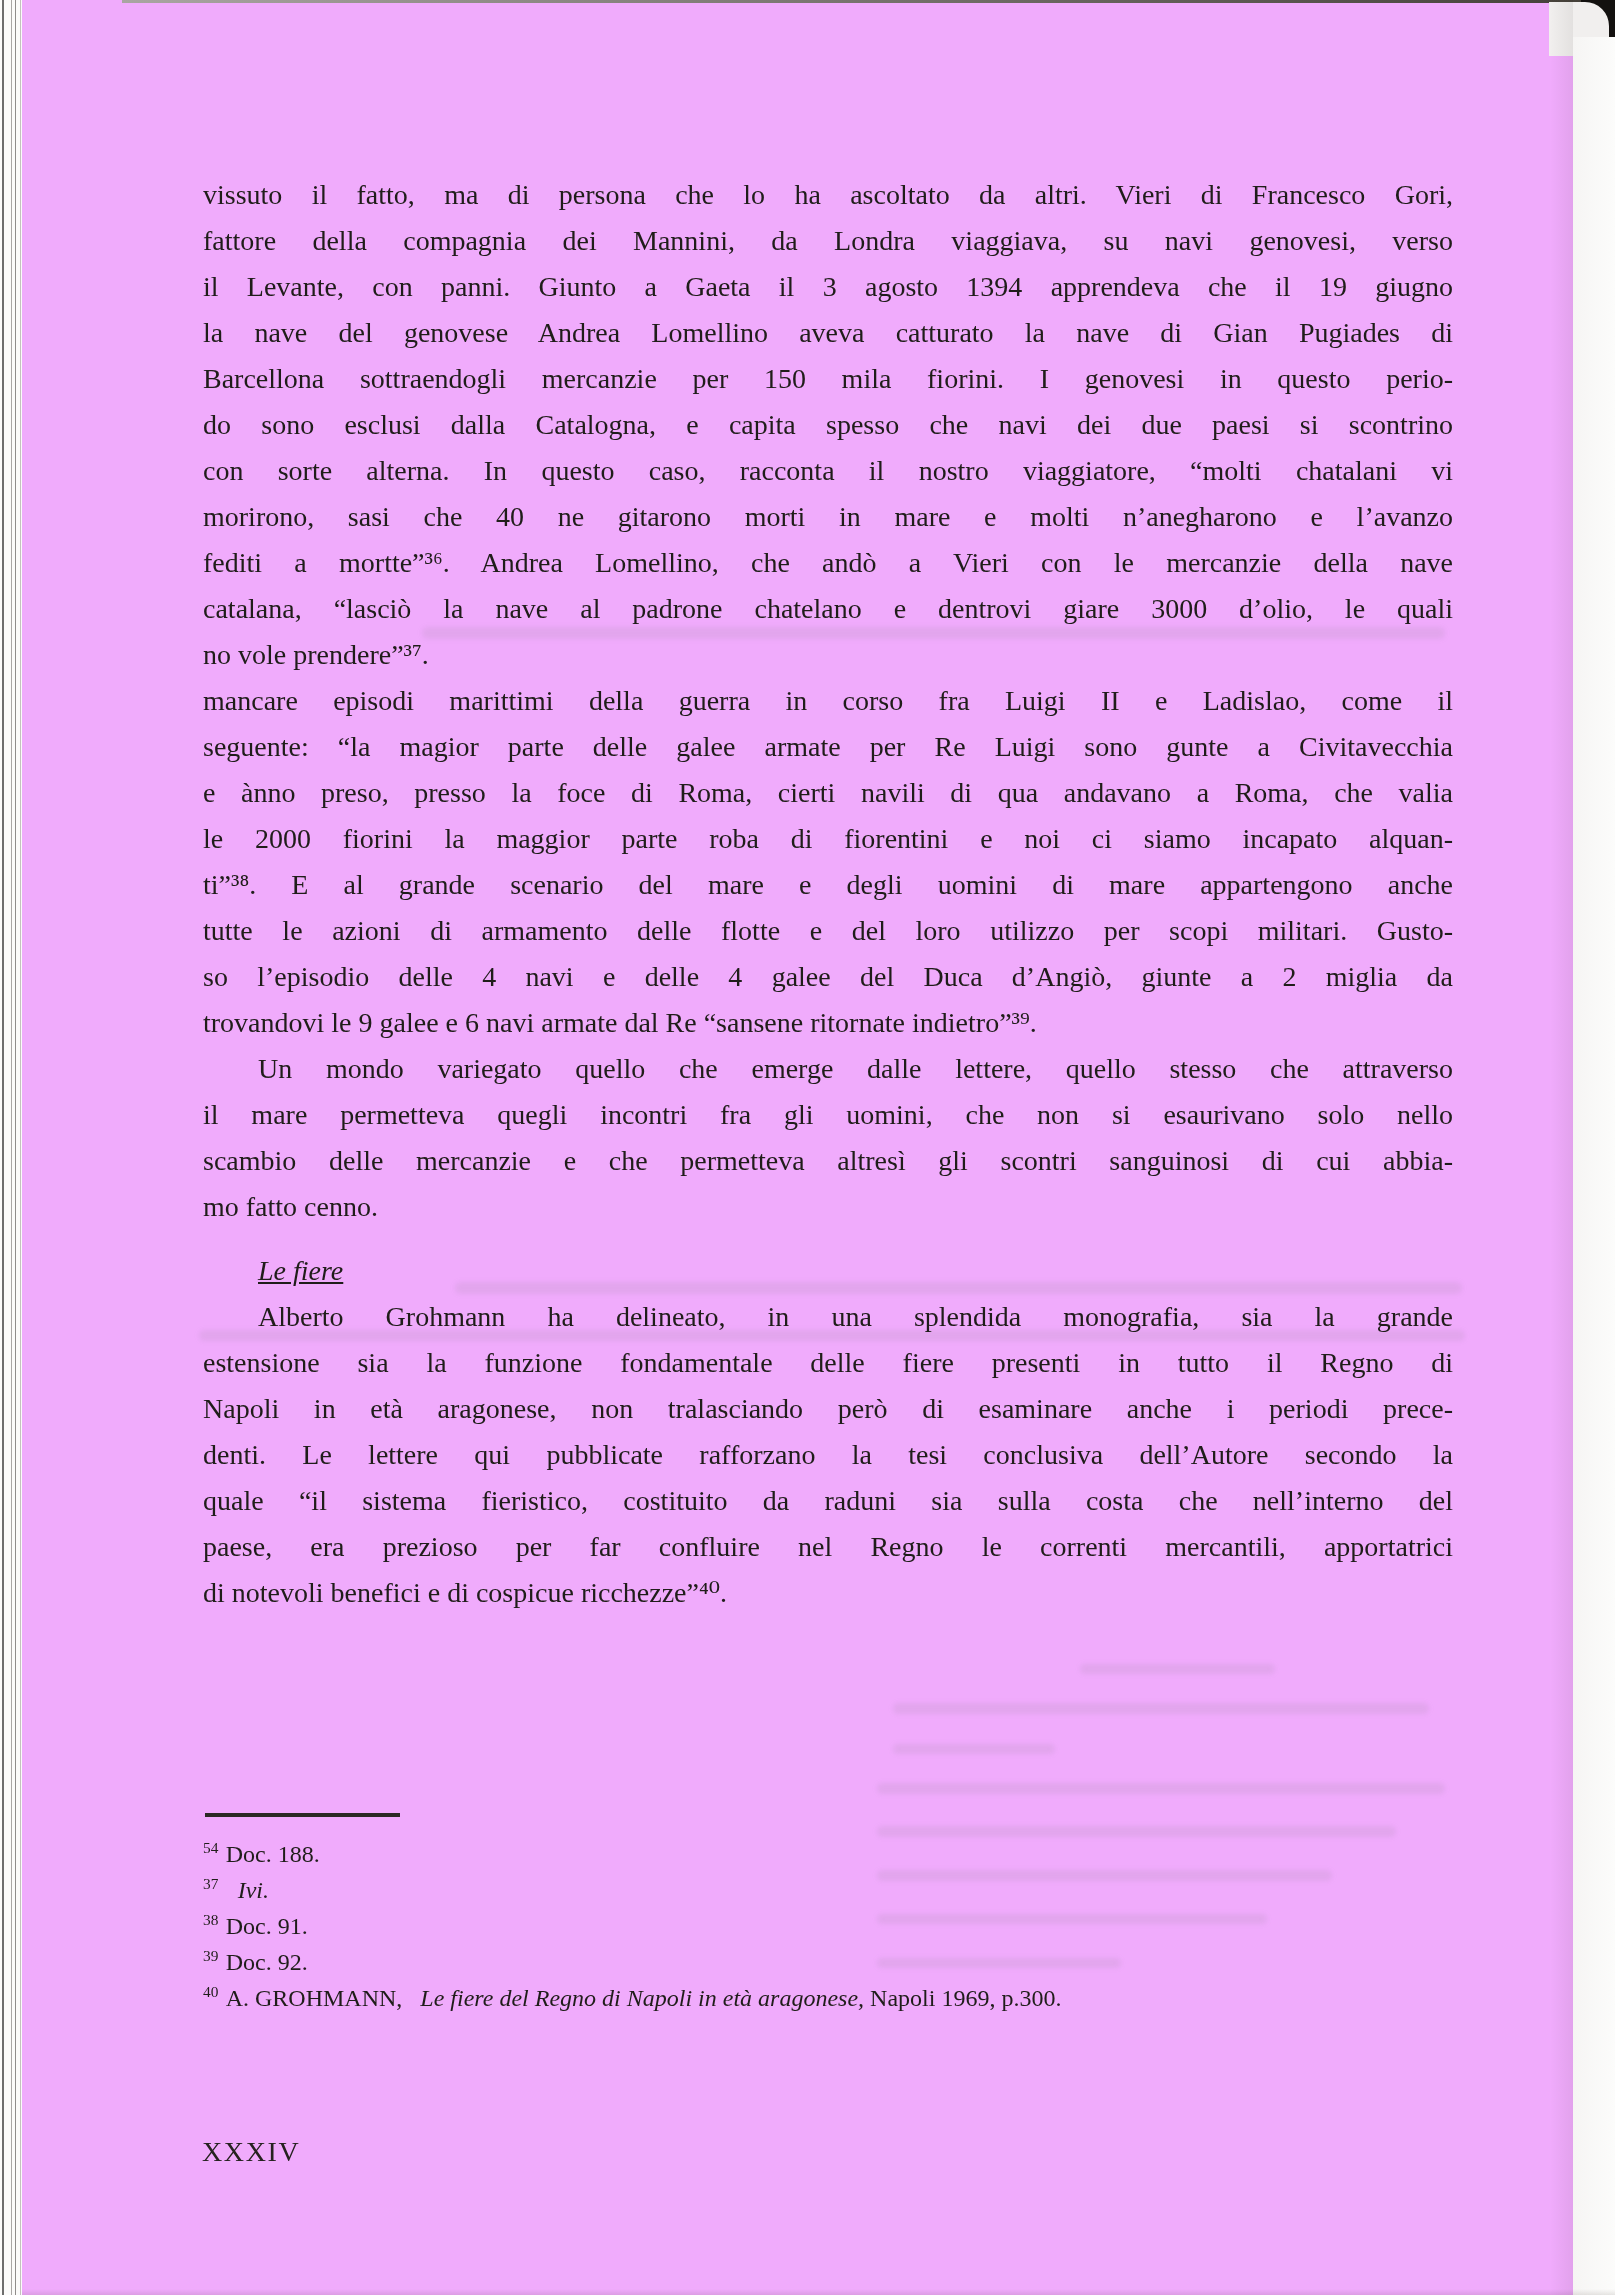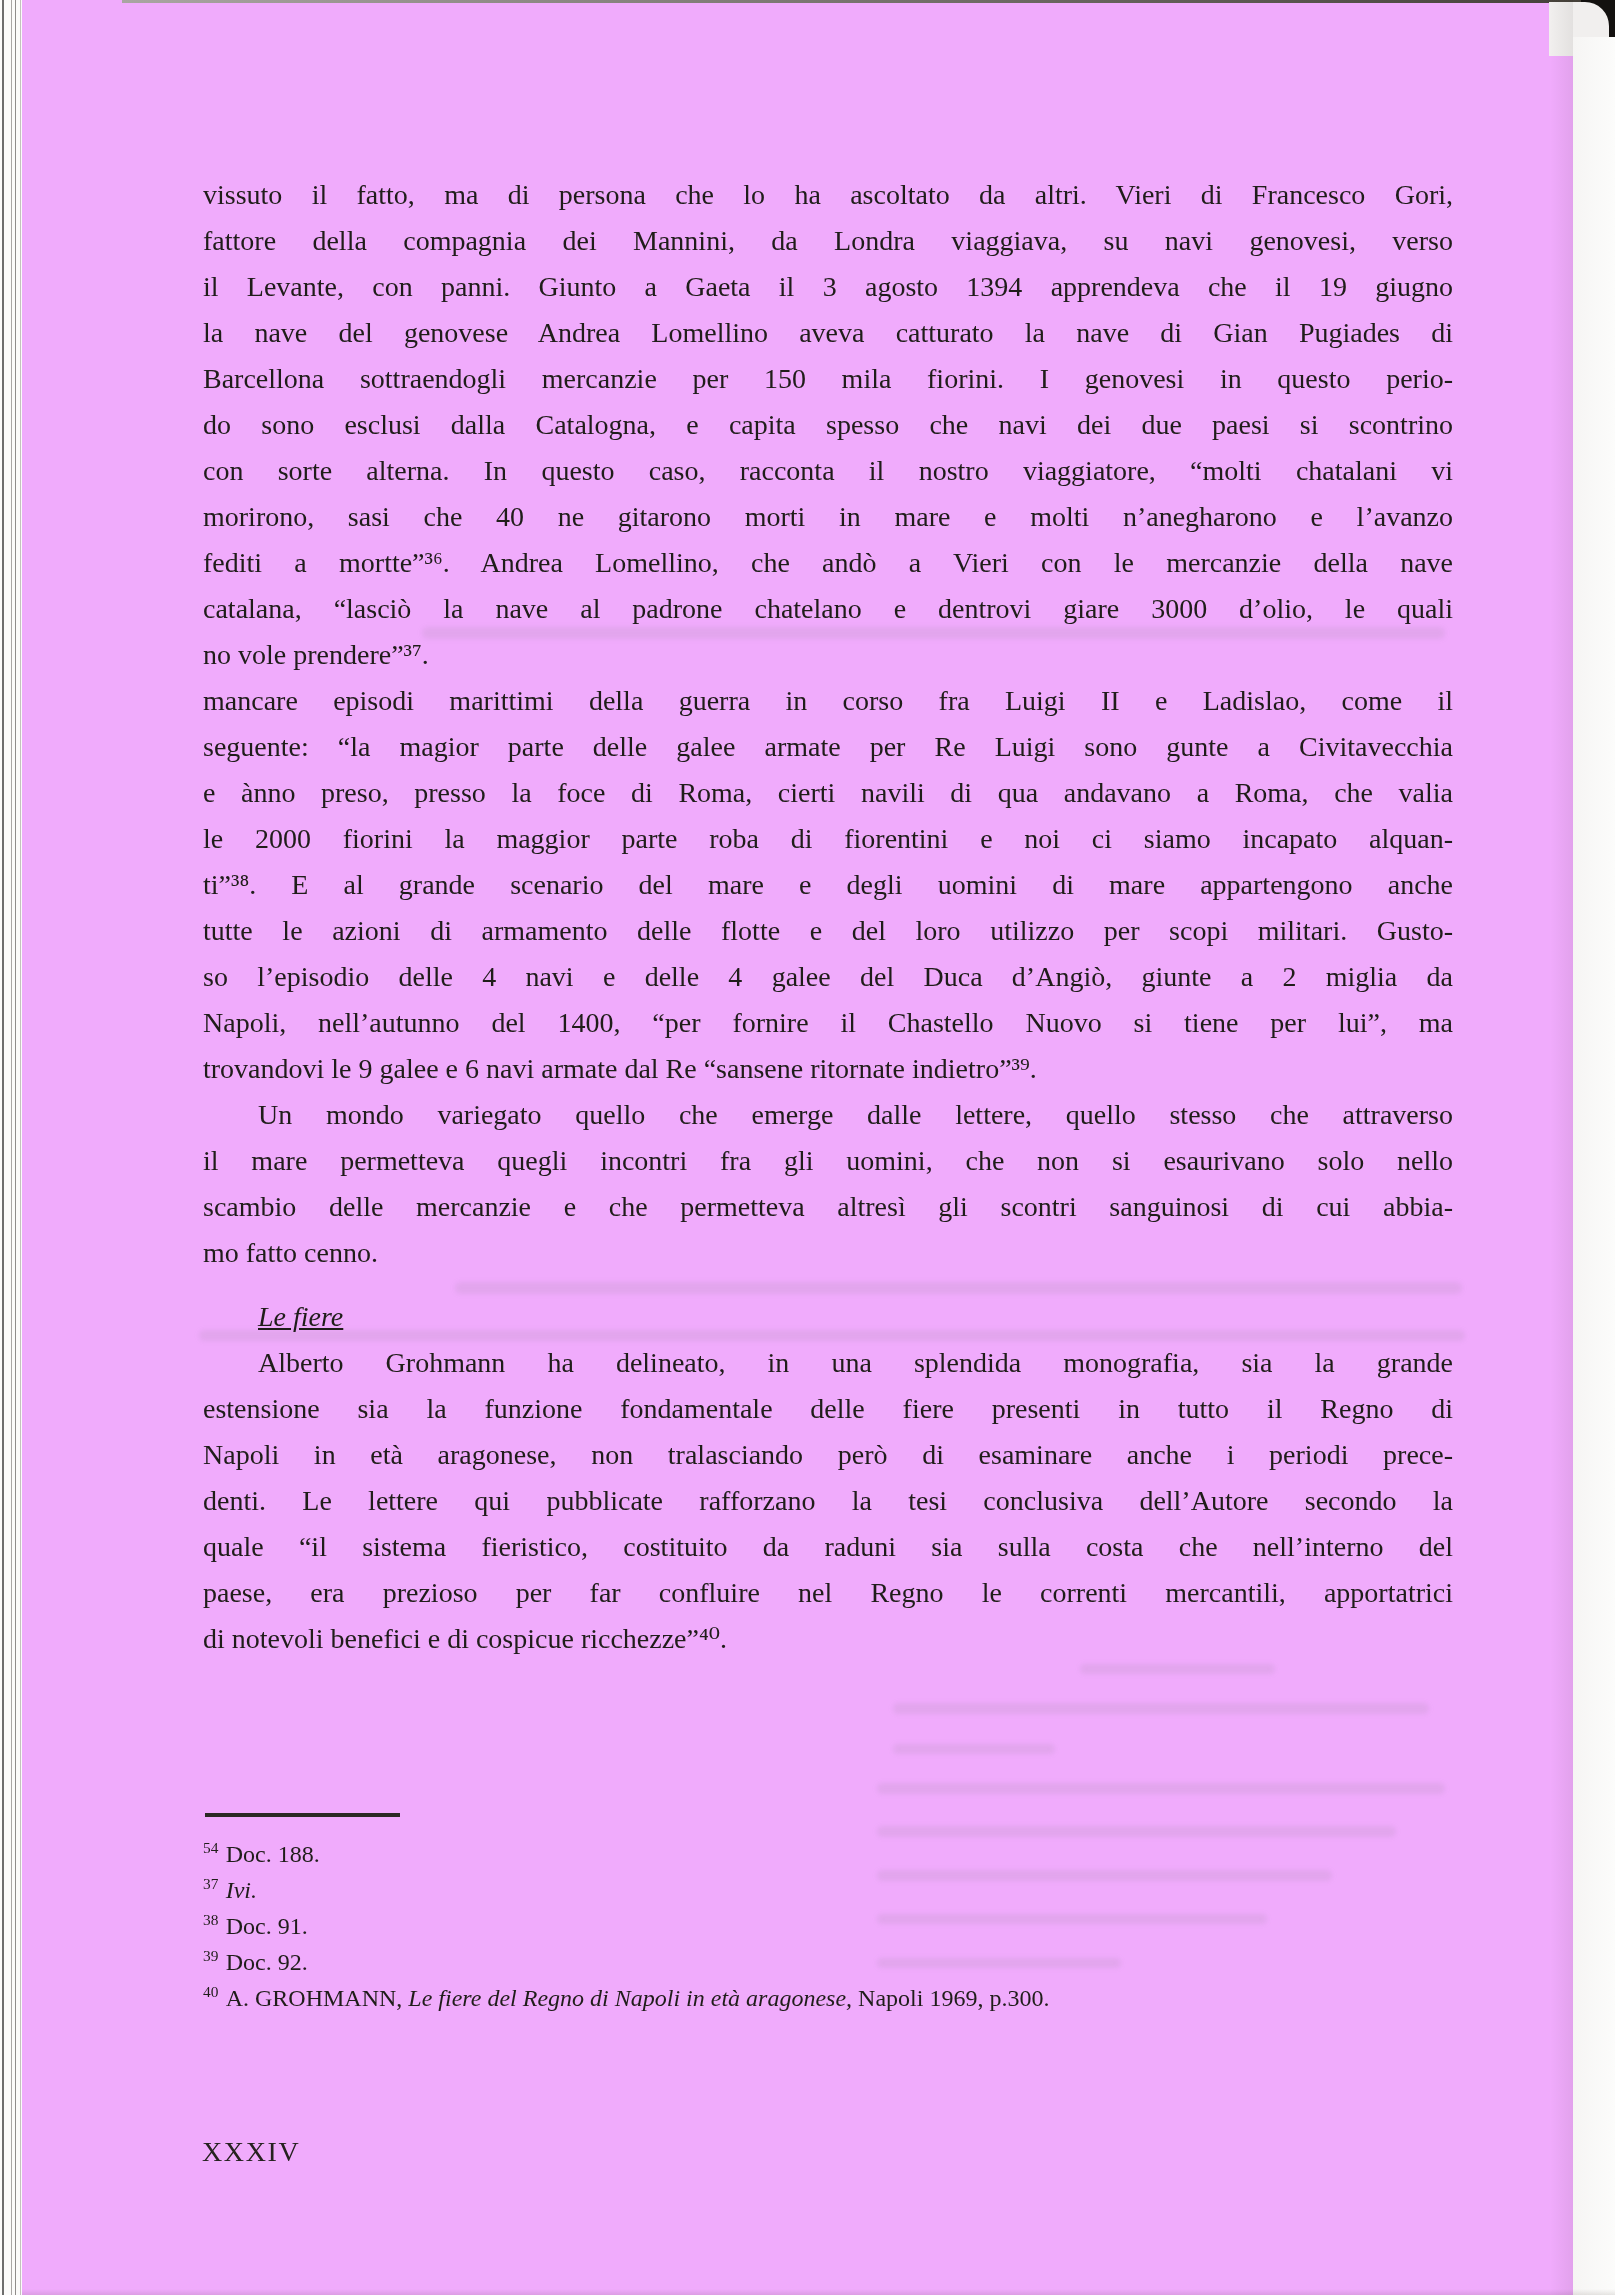--- a/index.html
+++ b/index.html
@@ -39,21 +39,21 @@
   .bline{height:46px;text-align:justify;text-align-last:justify;white-space:nowrap;}
   .bline.last{text-align-last:left;}
   .bline.first{text-indent:55px;}
   .section-heading{height:46px;line-height:46px;margin-top:18px;
     padding-left:55px;font-style:italic;font-size:28px;text-decoration:underline;}
   
   .fn-rule{position:absolute;left:205px;top:1813px;width:195px;height:4px;background:#2b2824;}
   .footnotes{position:absolute;left:203px;top:1836px;width:1250px;
     font-size:24px;line-height:36px;}
   .fnrow sup{font-size:15.4px;vertical-align:super;margin-right:7.3px;line-height:0;}
-  .fnrow i{}
+  .fnrow i{margin-left:12px;}
   
   .page-number{position:absolute;left:202px;top:2088px;
     font-size:28px;letter-spacing:1.6px;color:#262220;margin-top:48px;}
 </style>
 </head>
 <body>
 
 <div class="page">
 
   <div class="left-edge"></div>
@@ -95,21 +95,20 @@
         <div class="bline last">no vole prendere”³⁷.</div>
       </div>
       <div class="para">
         <div class="bline">mancare episodi marittimi della guerra in corso fra Luigi II e Ladislao, come il</div>
         <div class="bline">seguente: “la magior parte delle galee armate per Re Luigi sono gunte a Civitavecchia</div>
         <div class="bline">e ànno preso, presso la foce di Roma, cierti navili di qua andavano a Roma, che valia</div>
         <div class="bline">le 2000 fiorini la maggior parte roba di fiorentini e noi ci siamo incapato alquan-</div>
         <div class="bline">ti”³⁸. E al grande scenario del mare e degli uomini di mare appartengono anche</div>
         <div class="bline">tutte le azioni di armamento delle flotte e del loro utilizzo per scopi militari. Gusto-</div>
         <div class="bline">so l’episodio delle 4 navi e delle 4 galee del Duca d’Angiò, giunte a 2 miglia da</div>
-        <div class="bline">Napoli, nell’autunno del 1400, “per fornire il Chastello Nuovo si tiene per lui”, ma</div>
         <div class="bline last">trovandovi le 9 galee e 6 navi armate dal Re “sansene ritornate indietro”³⁹.</div>
       </div>
       <div class="para">
         <div class="bline first">Un mondo variegato quello che emerge dalle lettere, quello stesso che attraverso</div>
         <div class="bline">il mare permetteva quegli incontri fra gli uomini, che non si esaurivano solo nello</div>
         <div class="bline">scambio delle mercanzie e che permetteva altresì gli scontri sanguinosi di cui abbia-</div>
         <div class="bline last">mo fatto cenno.</div>
       </div>
       <div class="section-heading">Le fiere</div>
       <div class="para">

